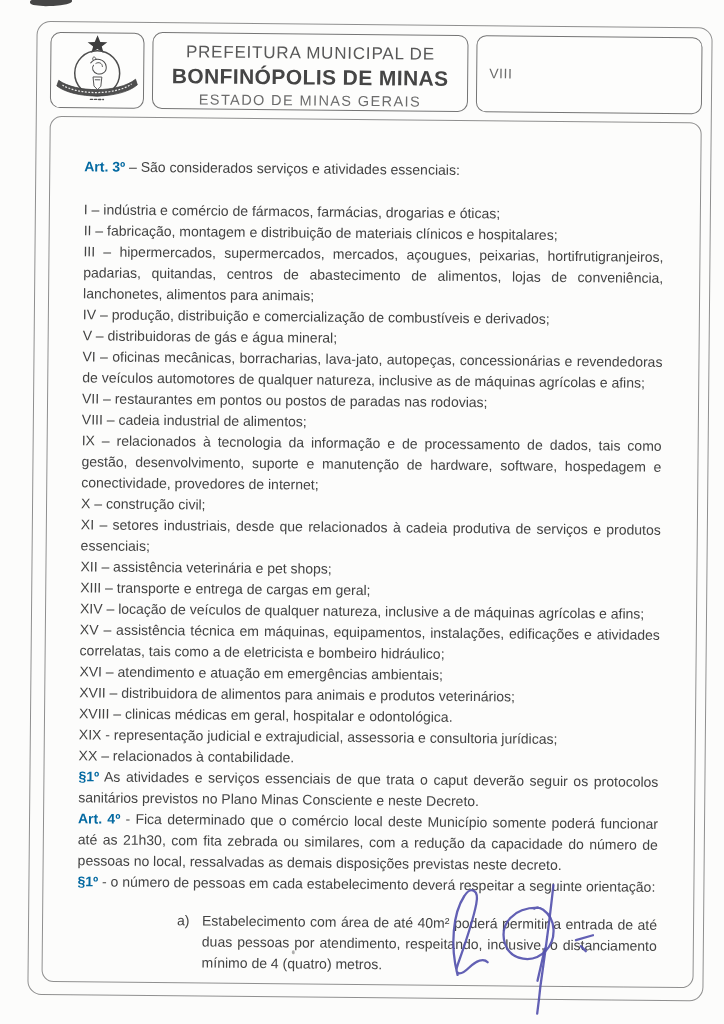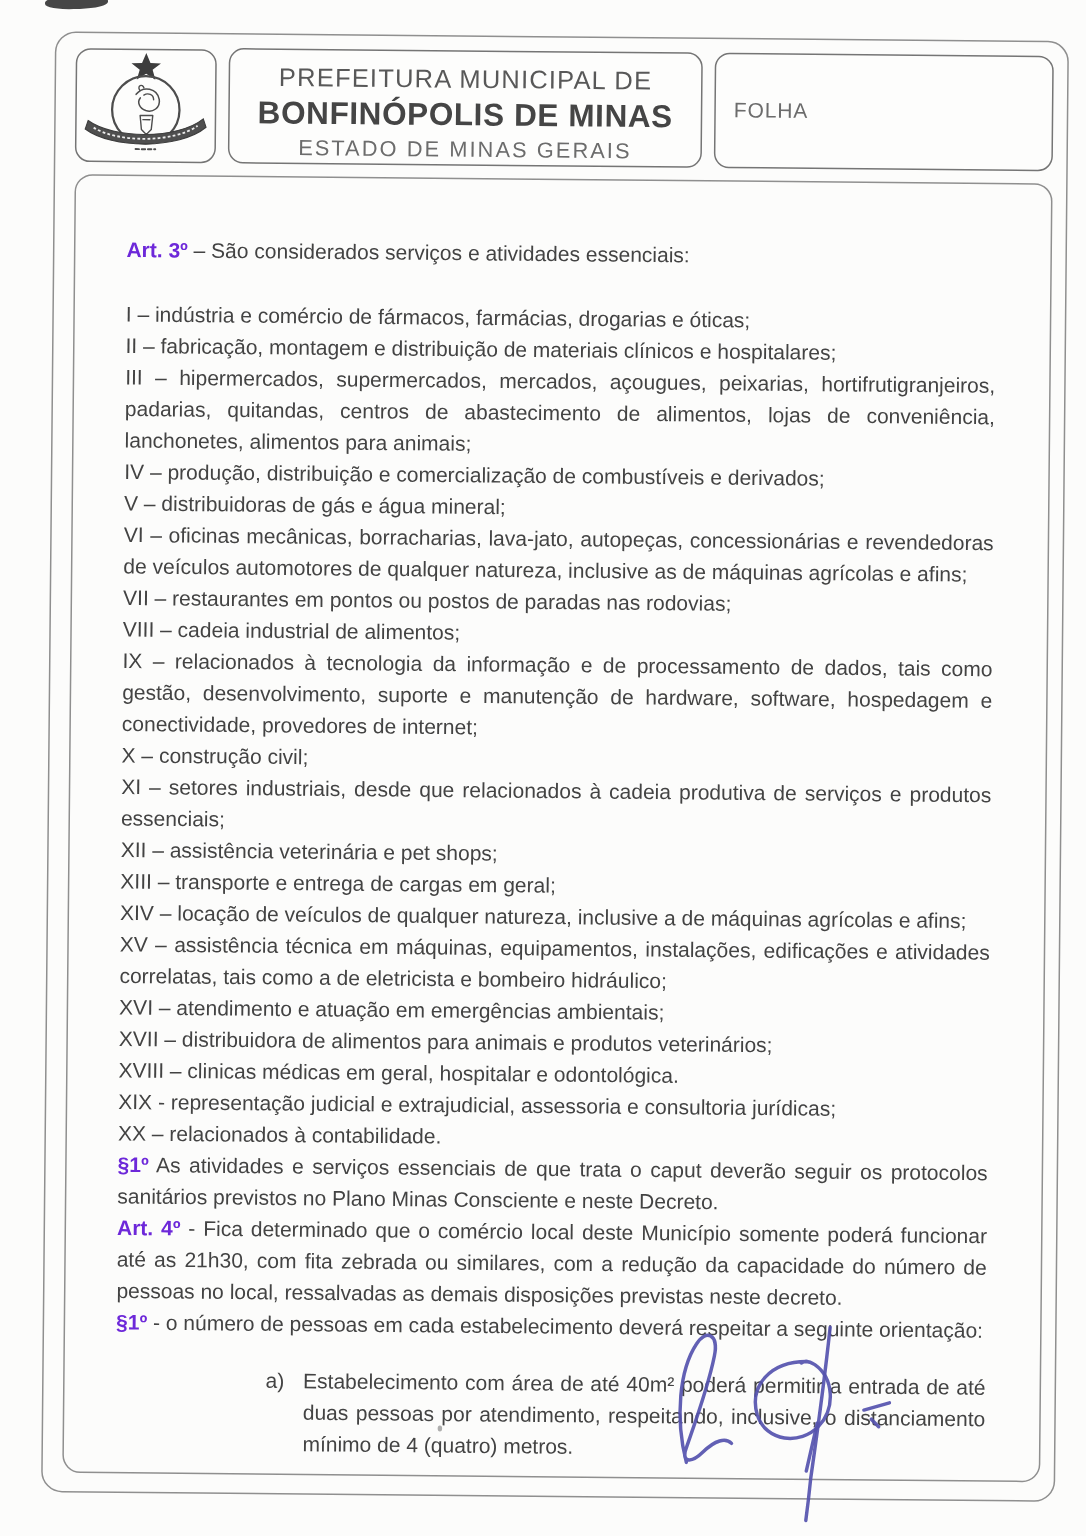--- a/index.html
+++ b/index.html
@@ -23,21 +23,21 @@
   .folha-box{left:472px;top:34px;width:226px;height:77px;}
   .t1{margin-top:9px;font-size:17px;letter-spacing:.8px;color:#585858;}
   .t2{margin-top:2px;font-size:21px;font-weight:bold;letter-spacing:.4px;color:#454545;}
   .t3{margin-top:3px;font-size:14.5px;letter-spacing:1.4px;color:#6c6c6c;}
   .folha-label{position:absolute;left:12px;top:29px;font-size:14px;letter-spacing:.6px;color:#6c6c6c;}
   
   .body-box{position:absolute;left:46px;top:119px;width:652px;height:866px;
             border:1.5px solid #8f8f8f;border-radius:12px;box-sizing:border-box;
             padding:39px 36px 0 34px;background:transparent;}
   .body-box p{margin:0;font-size:14px;line-height:21px;color:#434343;text-align:justify;}
-  .body-box b{color:#6d28d9;}
+  .body-box b{color:#0369a1;}
   .items{margin-top:22px;}
   .par1{margin-top:13px;}
   .art4{margin-top:9px;}
   .par2{margin-top:13px;}
   .item-a{margin-top:17px;margin-left:100px;display:flex;}
   .item-a .a-label{flex:0 0 25px;font-size:14px;line-height:21px;color:#434343;}
   .item-a .a-text{flex:1;font-size:14px;line-height:21px;color:#434343;text-align:justify;}
   
   .signature{position:absolute;left:430px;top:862px;width:190px;height:158px;z-index:5;}
   .sig-stroke{fill:none;stroke:#5552ae;stroke-width:2.3;stroke-linecap:round;stroke-linejoin:round;opacity:.92;}
@@ -65,21 +65,21 @@
     </svg>
   </div>
 
   <div class="box title-box">
     <div class="t1">PREFEITURA MUNICIPAL DE</div>
     <div class="t2">BONFINÓPOLIS DE MINAS</div>
     <div class="t3">ESTADO DE MINAS GERAIS</div>
   </div>
 
   <div class="box folha-box">
-    <span class="folha-label">FOLHA</span>
+    <span class="folha-label">VIII</span>
   </div>
 
   <div class="body-box">
 
     <p><b>Art. 3º</b> <span>– São considerados serviços e atividades essenciais:</span></p>
 
     <div class="items">
       <p>I – indústria e comércio de fármacos, farmácias, drogarias e óticas;</p>
       <p>II – fabricação, montagem e distribuição de materiais clínicos e hospitalares;</p>
       <p>III – hipermercados, supermercados, mercados, açougues, peixarias, hortifrutigranjeiros, padarias, quitandas, centros de abastecimento de alimentos, lojas de conveniência, lanchonetes, alimentos para animais;</p>

